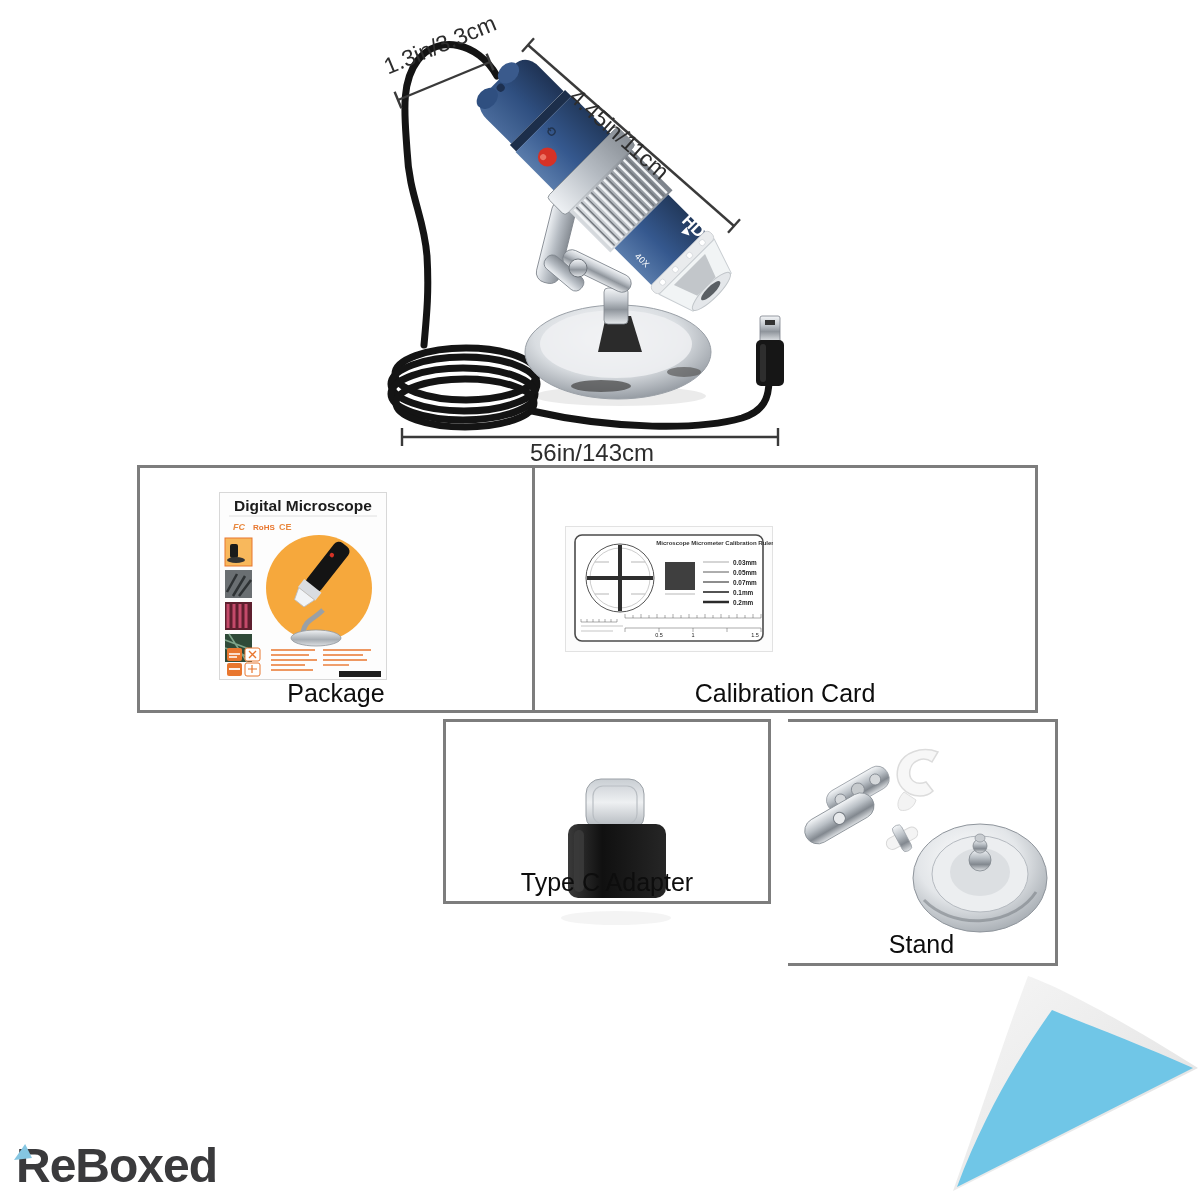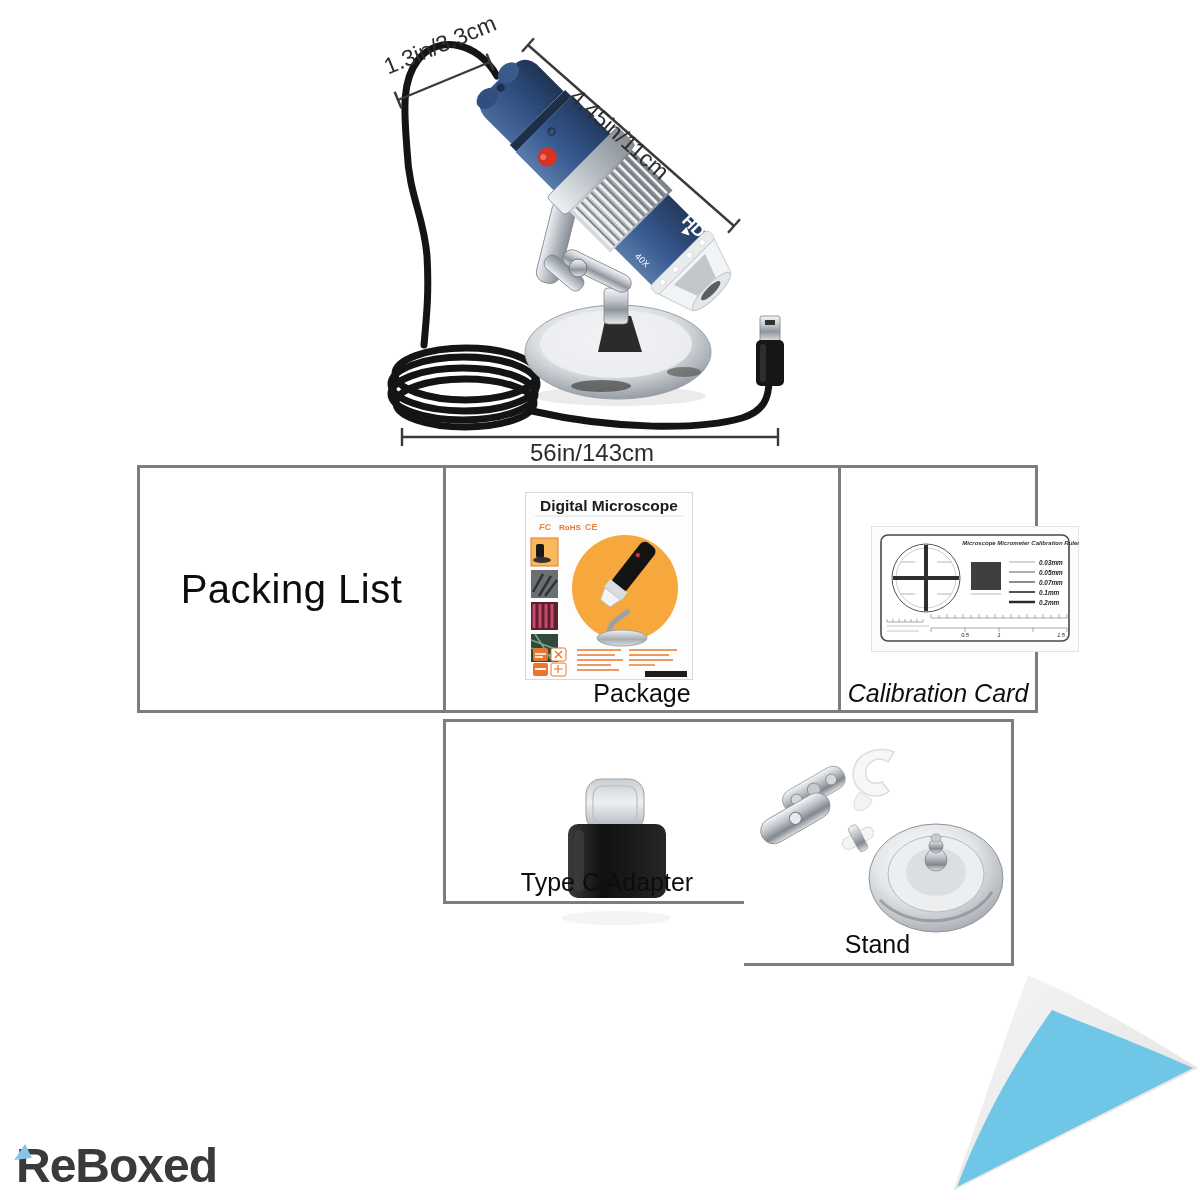--- a/index.html
+++ b/index.html
@@ -6,24 +6,24 @@
   .canvas{position:relative;width:1200px;height:1200px;background:#ffffff;overflow:hidden;
           font-family:"Liberation Sans",sans-serif;color:#111;}
   svg text{font-family:"Liberation Sans",sans-serif;}
   .hero{position:absolute;left:0;top:0;}
   
   .row1{position:absolute;left:137px;top:465px;width:901px;height:248px;
         border:3px solid #7d7d7d;box-sizing:border-box;display:flex;background:#fff;}
   .cell{position:relative;box-sizing:border-box;}
   .c-packing{width:306px;border-right:3px solid #7d7d7d;display:flex;align-items:center;justify-content:center;}
   .c-package{width:395px;border-right:3px solid #7d7d7d;}
-  .c-calib{flex:1;font-style:italic;}
+  .c-calib{flex:1;}
   .cell-abs{position:absolute;border:3px solid #7d7d7d;box-sizing:border-box;background:#fff;}
   .c-typec{left:443px;top:719px;width:328px;height:185px;}
-  .c-stand{left:744px;top:719px;width:270px;height:247px;border-left:none;}
+  .c-stand{left:788px;top:719px;width:270px;height:247px;border-left:none;}
   .packing-title{font-size:40px;color:#0d0d0d;letter-spacing:0.5px;}
   .cell-label{position:absolute;left:0;bottom:4px;width:100%;text-align:center;
               font-size:25px;color:#0d0d0d;}
   .c-package .cell-label,.c-calib .cell-label{bottom:2px;}
   .cell-art{position:absolute;left:0;top:0;}
   
   .brand{position:absolute;left:16px;top:1138px;width:260px;height:60px;}
   .brand-text{position:relative;font-size:48px;font-weight:bold;color:#3a3a3c;letter-spacing:-1px;z-index:1;}
   .brand-fold{position:absolute;left:-2px;top:6px;width:18px;height:16px;z-index:2;
               background:#85c6e2;clip-path:polygon(0 100%,62% 0,100% 88%);}
@@ -190,23 +190,20 @@
     <g stroke="#3a3a3a" stroke-width="2.4">
       <line x1="402" y1="437" x2="778" y2="437"></line>
       <line x1="402" y1="428" x2="402" y2="446"></line>
       <line x1="778" y1="428" x2="778" y2="446"></line>
     </g>
     <text x="592" y="461" font-size="24" fill="#2d2d2d" text-anchor="middle">56in/143cm</text>
   </svg>
 
   <div class="row1">
 
-    <div class="cell c-packing">
-      <div class="packing-title">Packing List</div>
-    </div>
 
     <div class="cell c-package">
       <svg class="cell-art" style="left:79px;top:24px" width="168" height="188" viewBox="0 0 168 188">
         <defs>
           <linearGradient id="miniChrome" x1="0" y1="0" x2="0" y2="1">
             <stop offset="0" stop-color="#f0f2f4"></stop>
               <stop offset="0.6" stop-color="#a7adb3"></stop>
             <stop offset="1" stop-color="#dde0e3"></stop>
           </linearGradient>
         </defs>

